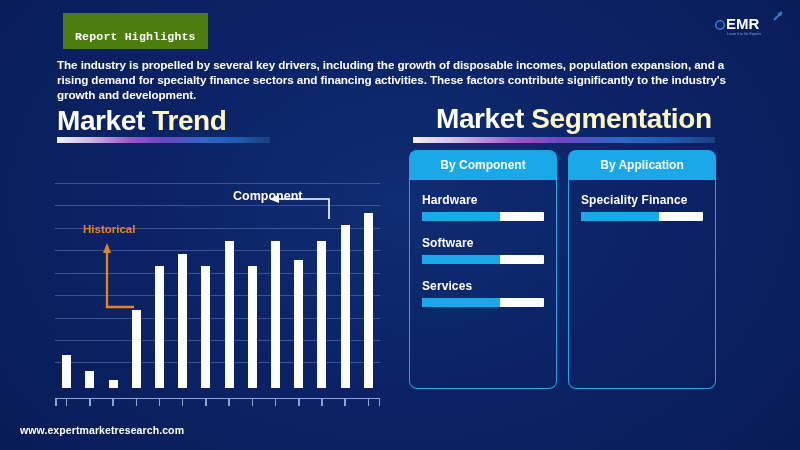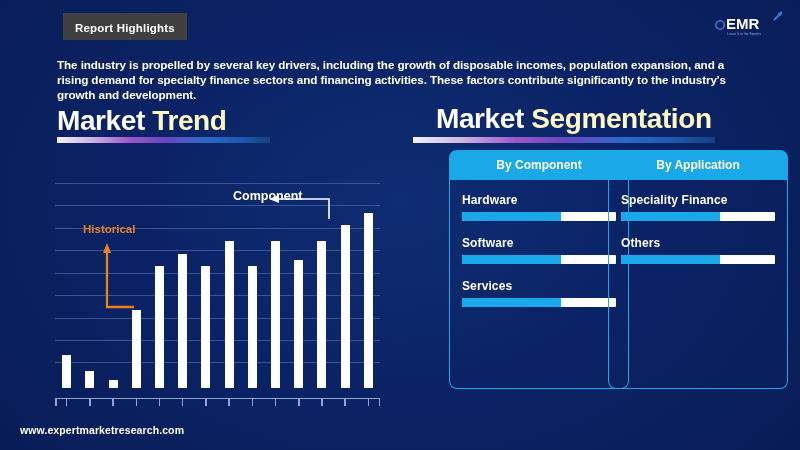--- a/index.html
+++ b/index.html
@@ -8,23 +8,24 @@
     font-family:"Liberation Sans", sans-serif;
     background:#0a2160;
     background-image: radial-gradient(ellipse 70% 90% at 50% 45%, #0f2d73 0%, #0b2366 45%, #081c55 100%);
     color:#fff;
     position:relative;
   }
 
   
   #report-badge {
     position:absolute; left:63px; top:13px;
-    background:#404040; color:#ffffff;
+    background:#4d7c0f; color:#ffffff;
     font-size:11.5px; font-weight:bold; letter-spacing:.2px;
-    padding:9px 12px 6px 12px;
+    padding:17px 12px 6px 12px;
+    font-family:Liberation Mono, monospace;
   }
 
   #emr-logo { position:absolute; right:14px; top:8px; width:72px; height:32px; }
 
   
   #intro-paragraph {
     position:absolute; left:57px; top:57px; width:700px;
     font-size:11.7px; font-weight:bold; line-height:15.2px;
     letter-spacing:-0.1px;
   }
@@ -61,21 +62,21 @@
     position:absolute; left:28px; top:40px;
     color:#e8821e; font-size:11.5px; font-weight:bold;
   }
   #forecast-annotation {
     position:absolute; left:178px; top:6px;
     color:#ffffff; font-size:12.5px; font-weight:bold;
   }
   .annotation-svg { position:absolute; left:0; top:0; width:100%; height:100%; pointer-events:none; }
 
   
-  .seg-panel { position:absolute; width:180px;margin-left:40px; }
+  .seg-panel { position:absolute; width:148px; }
   #panel-component { left:409px; top:150px; }
   #panel-application { left:568px; top:150px;border-radius:30px; }
 
   .seg-tab {
     background:#1aa8e8;
     border-radius:8px 8px 0 0;
     text-align:center;
     font-size:12px; font-weight:bold; color:#ffffff;
     padding:8px 0 8px 0;
     position:relative; z-index:2;
@@ -217,22 +218,16 @@
 
 <div class="seg-panel" id="panel-application">
   <div class="seg-tab">By Application</div>
   <div class="seg-body">
       <div class="seg-item">
         <div class="seg-label">Speciality Finance</div>
         <div class="seg-track">
           <div class="seg-fill" style="width: 64%; background: rgb(26, 168, 232);"></div>
         </div>
       </div>
-      <div class="seg-item">
-        <div class="seg-label">Others</div>
-        <div class="seg-track">
-          <div class="seg-fill" style="width: 64%; background: rgb(26, 168, 232);"></div>
-        </div>
-      </div>
     </div>
 </div>
 
 <div id="footer-url">www.expertmarketresearch.com</div>
 
 </body></html>

